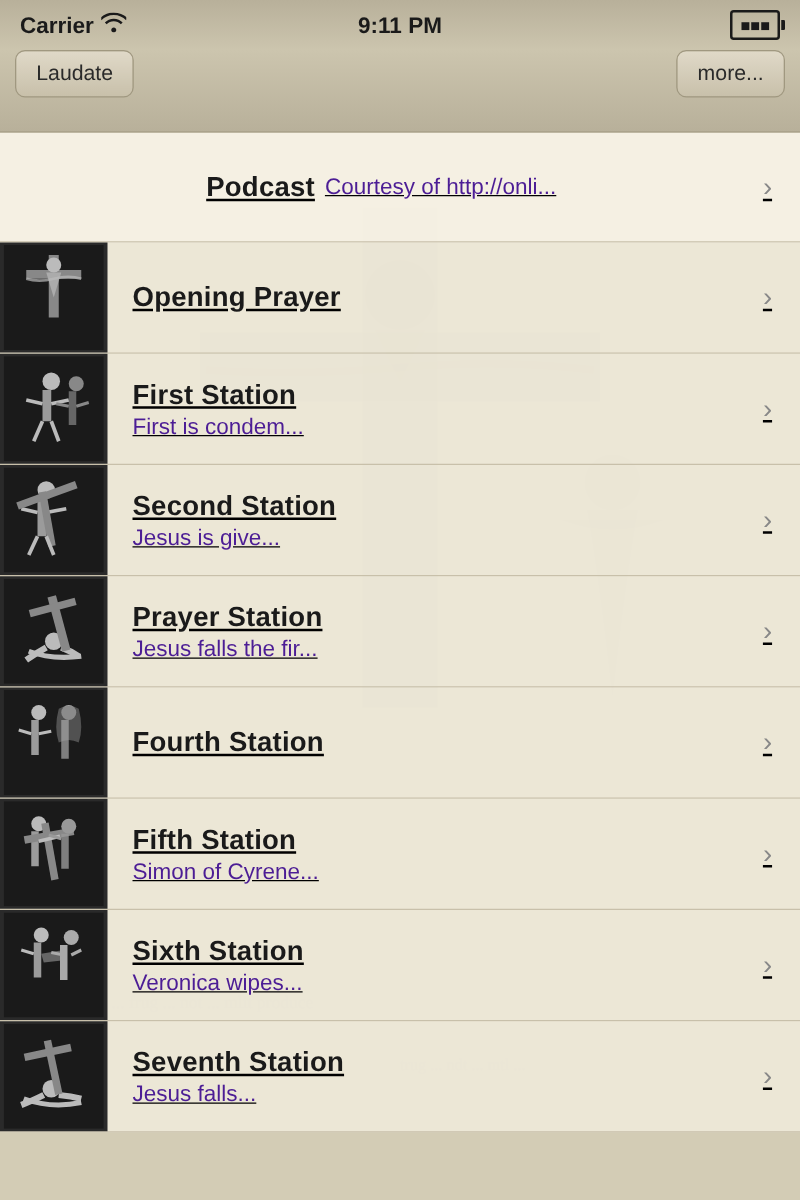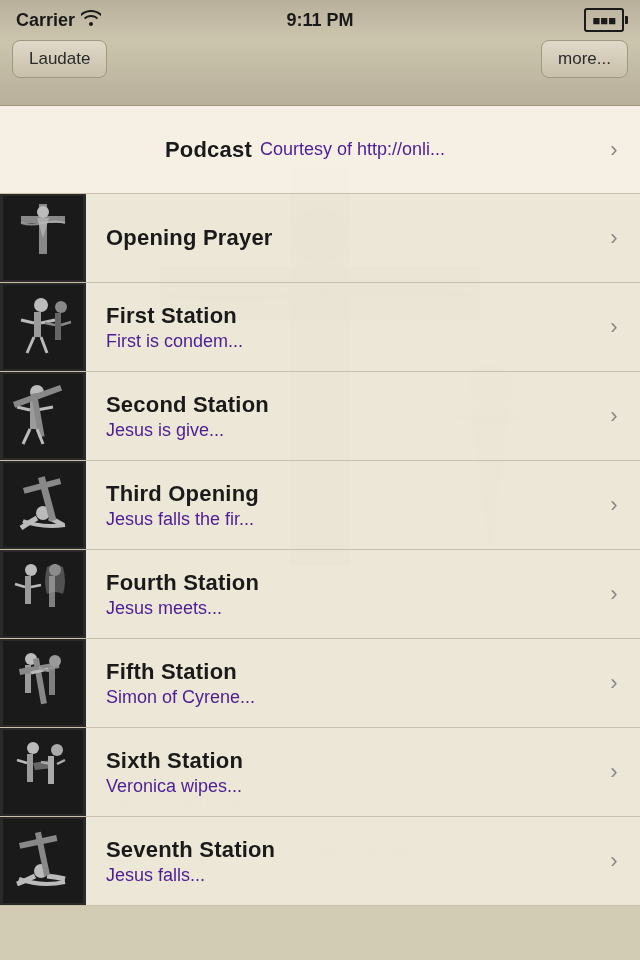--- a/index.html
+++ b/index.html
@@ -126,20 +126,21 @@
     }
 
     .list-item {
       display: flex;
       align-items: center;
       min-height: 88px;
       border-bottom: 1px solid #c8c0aa;
       background: rgba(240, 235, 220, 0.85);
       position: relative;
       cursor: pointer;
+      text-decoration: underline;
     }
 
     
     .thumbnail {
       width: 86px;
       height: 88px;
       flex-shrink: 0;
       background: #2a2a2a;
       overflow: hidden;
       display: flex;
@@ -342,21 +343,21 @@
         <ellipse cx="40" cy="50" rx="7" ry="7" fill="#bbb"></ellipse>
         <path d="M34 55 Q25 60 18 65" stroke="#bbb" stroke-width="5" fill="none"></path>
         <path d="M46 55 Q54 58 60 62" stroke="#bbb" stroke-width="5" fill="none"></path>
         <path d="M20 58 Q38 65 62 62" stroke="#bbb" stroke-width="4" fill="none"></path>
 
         <rect x="35" y="15" width="7" height="45" fill="#888" transform="rotate(-15 35 15)"></rect>
         <rect x="20" y="25" width="38" height="6" fill="#888" transform="rotate(-15 20 25)"></rect>
       </svg>
     </div>
     <div class="item-content">
-      <span class="item-title">Third Opening</span>
+      <span class="item-title">Prayer Station</span>
       <span class="item-subtitle">Jesus falls the fir...</span>
     </div>
     <div class="chevron">›</div>
   </div>
 
   <div class="list-item">
     <div class="thumbnail">
       <svg viewBox="0 0 80 84" xmlns="http://www.w3.org/2000/svg">
         <rect width="80" height="84" fill="#1a1a1a"></rect>
 
@@ -365,21 +366,20 @@
         <path d="M22 35 L12 32" stroke="#bbb" stroke-width="2.5" fill="none"></path>
         <path d="M28 35 L38 33" stroke="#bbb" stroke-width="2.5" fill="none"></path>
 
         <ellipse cx="52" cy="18" rx="6" ry="6" fill="#aaa"></ellipse>
         <path d="M44 15 Q52 10 60 15 Q64 30 60 42 Q52 38 44 42 Q40 30 44 15" fill="#777" opacity="0.6"></path>
         <path d="M46 24 L46 55 L52 55 L52 24" fill="#aaa" opacity="0.7"></path>
       </svg>
     </div>
     <div class="item-content">
       <span class="item-title">Fourth Station</span>
-      <span class="item-subtitle">Jesus meets...</span>
     </div>
     <div class="chevron">›</div>
   </div>
 
   <div class="list-item">
     <div class="thumbnail">
       <svg viewBox="0 0 80 84" xmlns="http://www.w3.org/2000/svg">
         <rect width="80" height="84" fill="#1a1a1a"></rect>
 
         <ellipse cx="28" cy="18" rx="6" ry="6" fill="#bbb"></ellipse>

